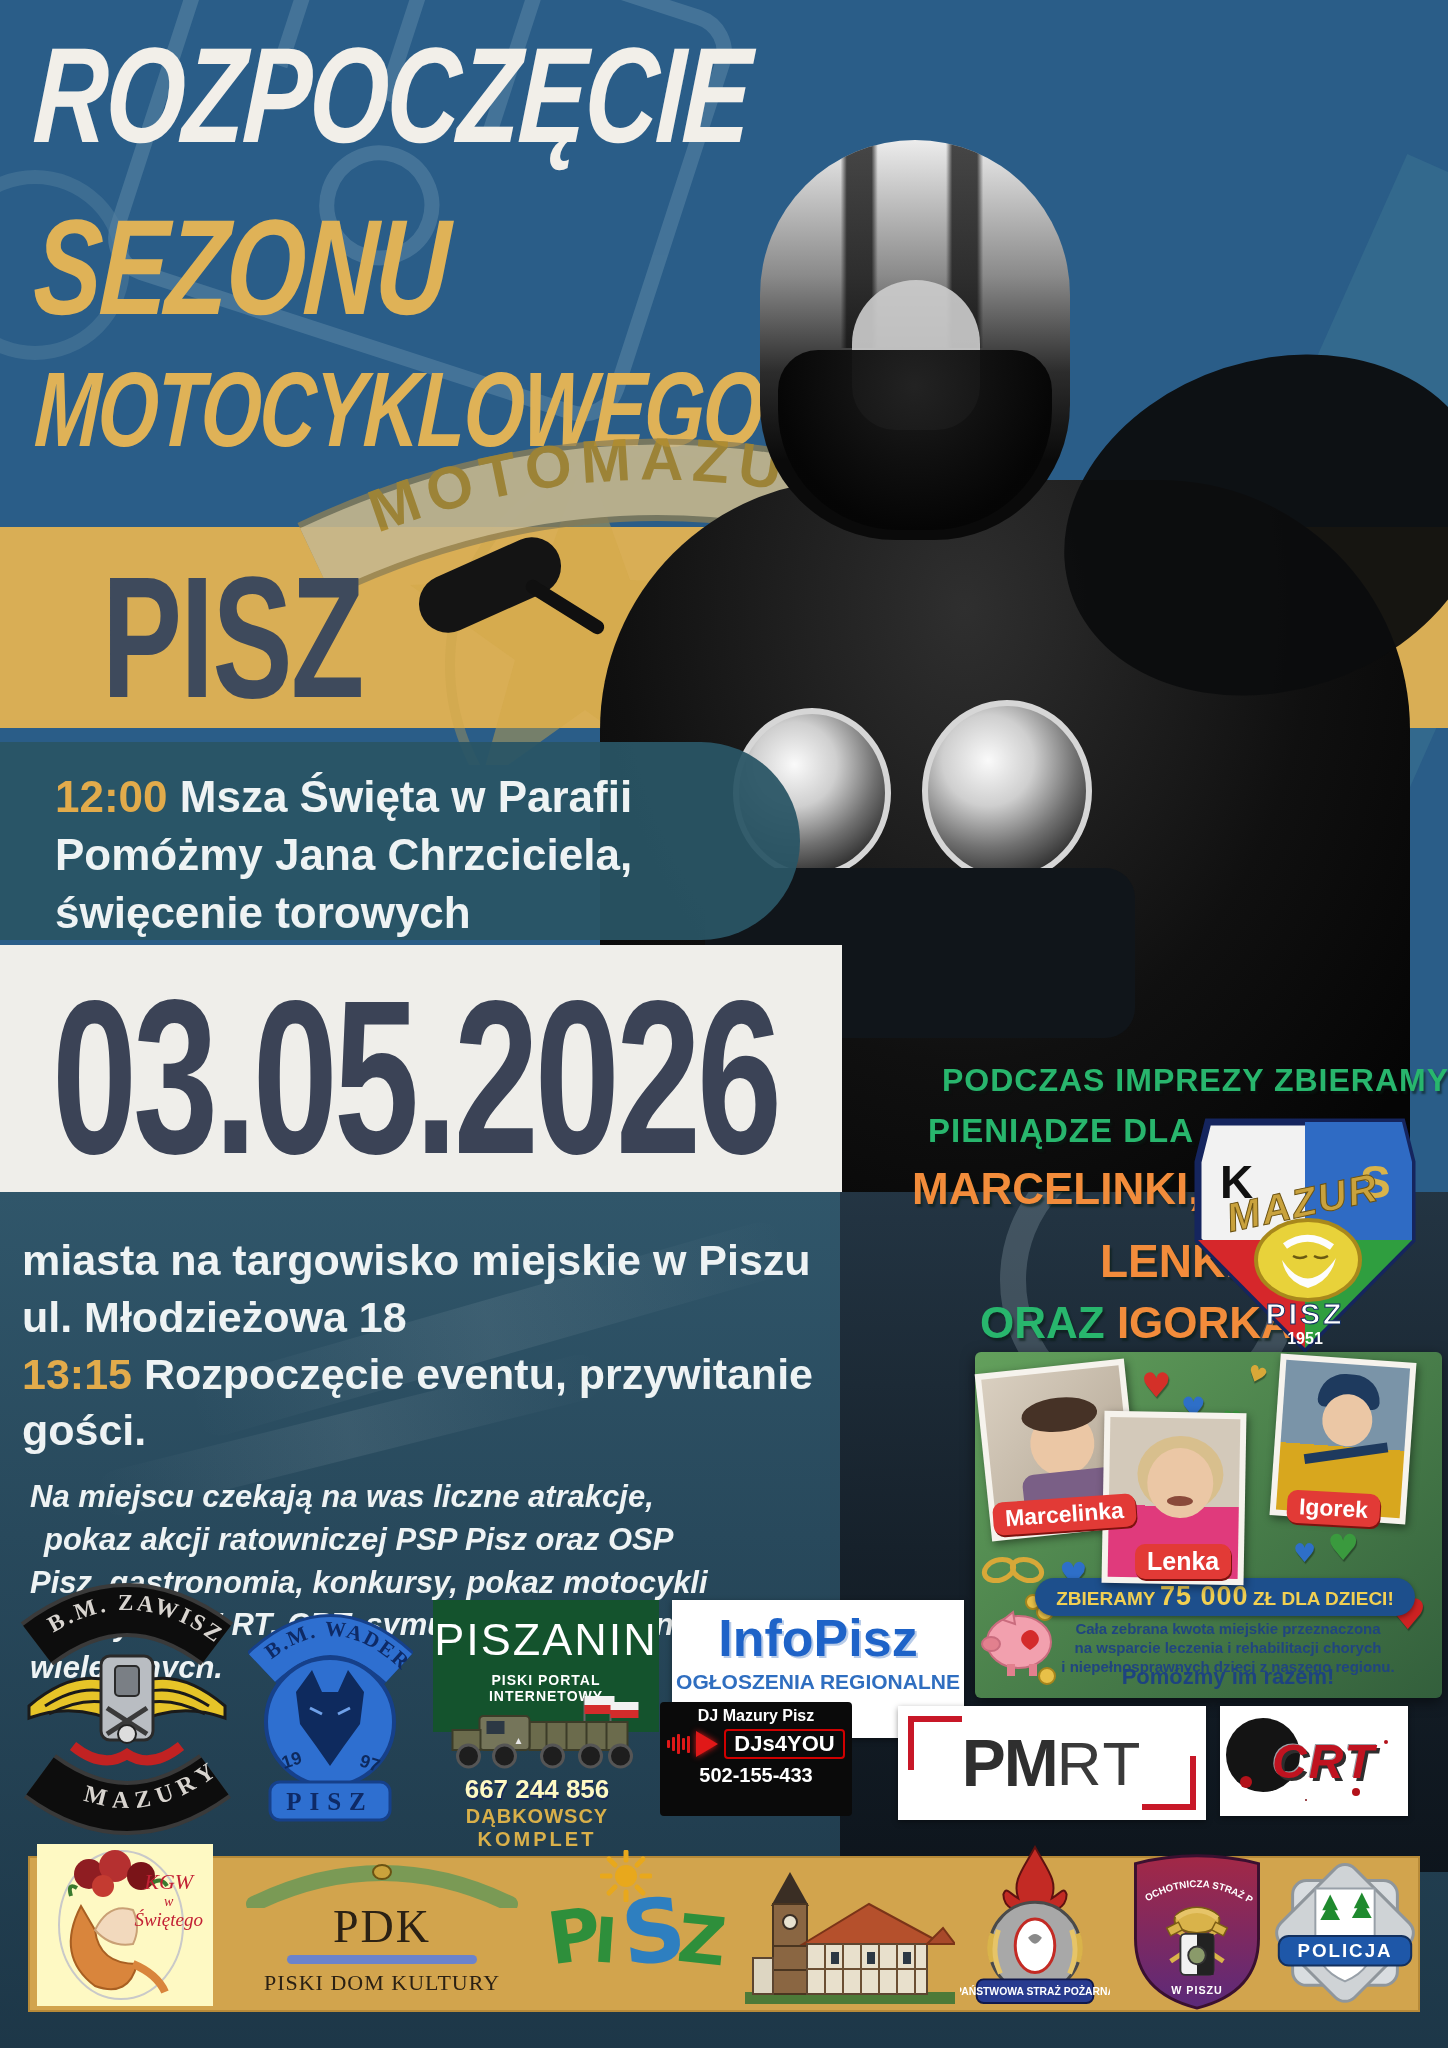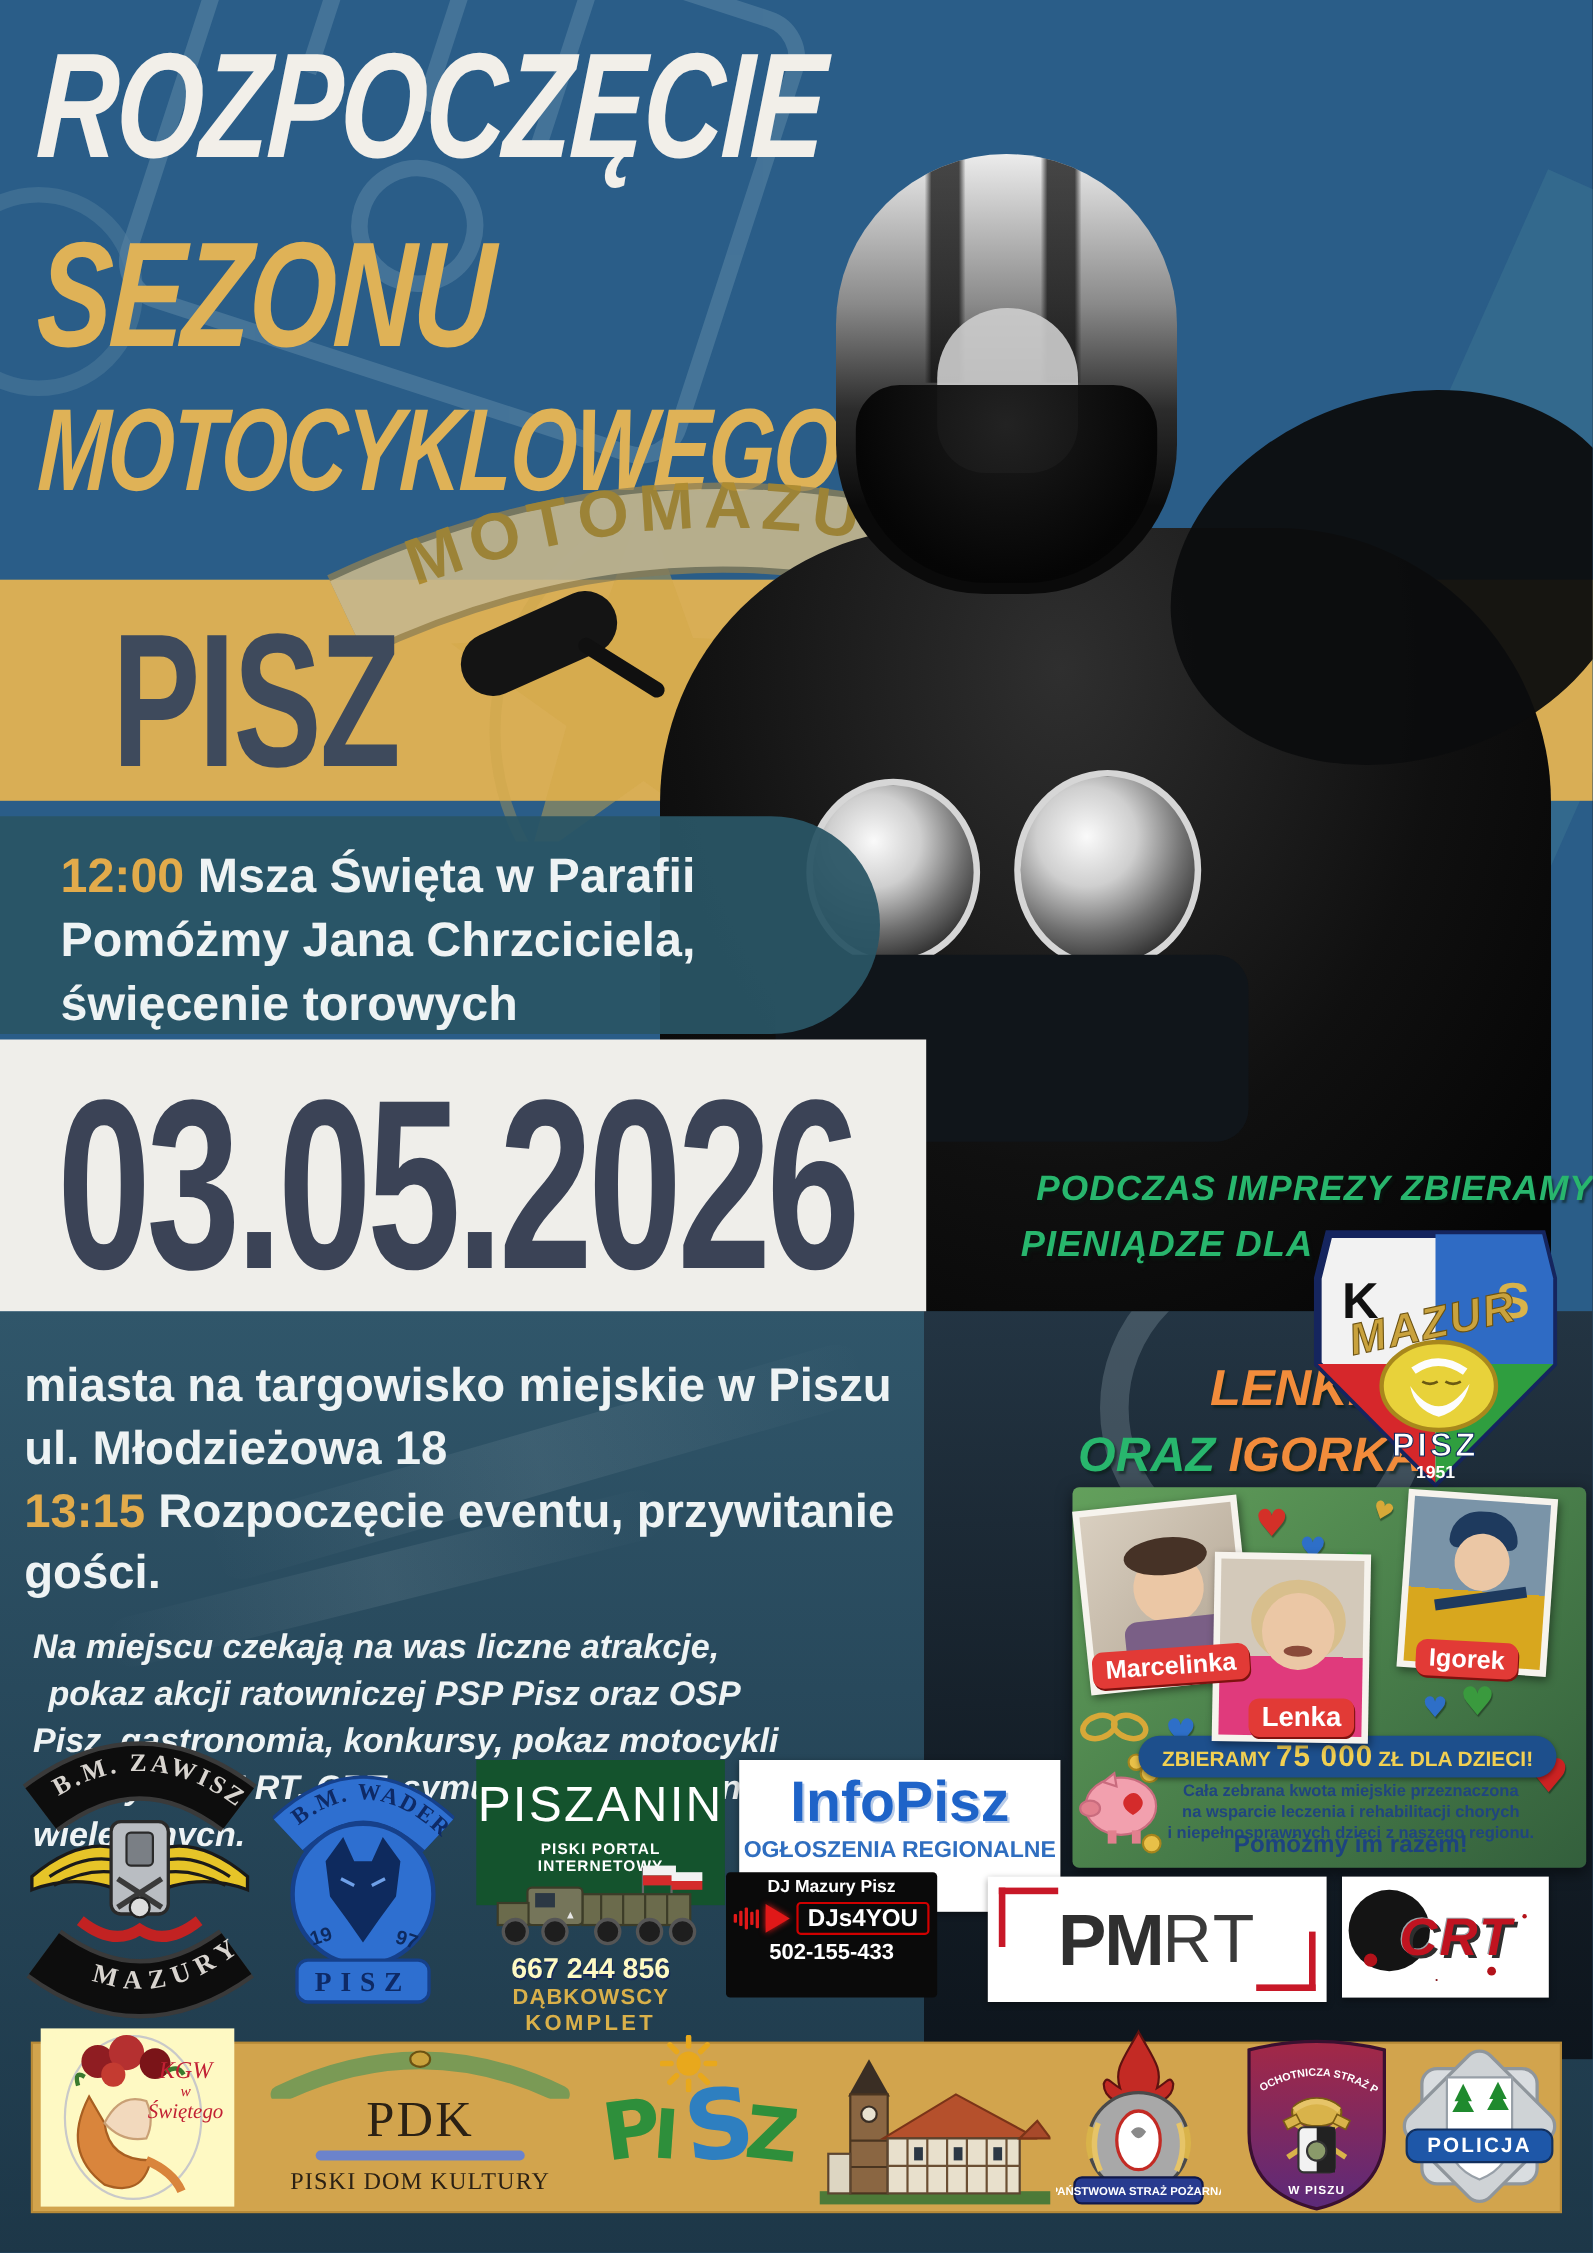--- a/index.html
+++ b/index.html
@@ -37,21 +37,21 @@
 
 .mass-box{left:0;top:742px;width:800px;height:198px;background:rgba(41,85,101,.94);border-radius:0 100px 100px 0;padding:26px 30px 0 55px;z-index:3}
 .txt-line{font-size:44px;font-weight:bold;color:#eef3f4;line-height:1.32}
 .time{color:#e2ab4b}
 .date-band{left:0;top:945px;width:842px;height:247px;background:#efeeea;z-index:3}
 .date-text{left:52px;top:6px;font-size:196px;font-weight:bold;color:#3b4356;letter-spacing:-5px;transform:scale(.78,1.12);transform-origin:0 0}
 .proc-block{left:22px;top:1232px;width:920px;z-index:3}
 .proc-block .txt-line{font-size:43px}
 .attr-block{left:30px;top:1476px;width:700px;z-index:3;font-style:italic;font-weight:bold;font-size:31px;line-height:1.38;color:#eef3f4}
 
-.fund{font-style:italic;font-weight:900;z-index:3;text-shadow:2px 3px 2px rgba(8,28,18,.55);white-space:nowrap}
+.fund{font-weight:900;z-index:3;text-shadow:2px 3px 2px rgba(8,28,18,.55);white-space:nowrap}
 .green{color:#28b66d}.orange{color:#f28c3b}
 .f1{left:942px;top:1062px;font-size:32px;letter-spacing:1px}
 .f2{left:928px;top:1112px;font-size:33px;letter-spacing:1px}
 .f3{left:912px;top:1164px;font-size:44px}
 .f4{left:1100px;top:1234px;font-size:46px}
 .f5{left:980px;top:1298px;font-size:44px}
 
 .crest{left:1190px;top:1110px;width:230px;height:245px;z-index:4}
 
 .collage{left:975px;top:1352px;width:467px;height:346px;background:linear-gradient(140deg,#63a05c 0%,#477c49 55%,#335f3c 100%);border-radius:6px;box-shadow:0 4px 14px rgba(0,0,0,.5);z-index:4}
@@ -182,20 +182,21 @@
     <div class="txt-line">Pomóżmy Jana Chrzciciela,</div>
     <div class="txt-line">święcenie torowych</div>
   </div>
 
   <div class="abs date-band">
     <div class="abs date-text">03.05.2026</div>
   </div>
 
   <div class="abs fund green f1">PODCZAS IMPREZY ZBIERAMY</div>
   <div class="abs fund green f2">PIENIĄDZE DLA</div>
+  <div class="abs fund orange f3">MARCELINKI,</div>
   <div class="abs fund orange f4">LENKI</div>
   <div class="abs fund f5"><span class="green">ORAZ</span> <span class="orange">IGORKA</span></div>
 
   <svg class="abs crest" viewBox="0 0 230 245">
     <path d="M18 12 H212 L222 52 V130 L115 238 L8 130 V52 Z" fill="#f2f2f2" stroke="#15255e" stroke-width="7"></path>
     <path d="M115 12 H212 L222 52 V130 H115 Z" fill="#2f6bc4"></path>
     <path d="M8 130 H115 L115 238 Z" fill="#d6272b"></path>
     <path d="M115 130 H222 L115 238 Z" fill="#2f9e3f"></path>
     <text x="30" y="88" font-size="46" font-weight="bold" fill="#111">K</text>
     <text x="170" y="88" font-size="46" font-weight="bold" fill="#d9b34a">S</text>

